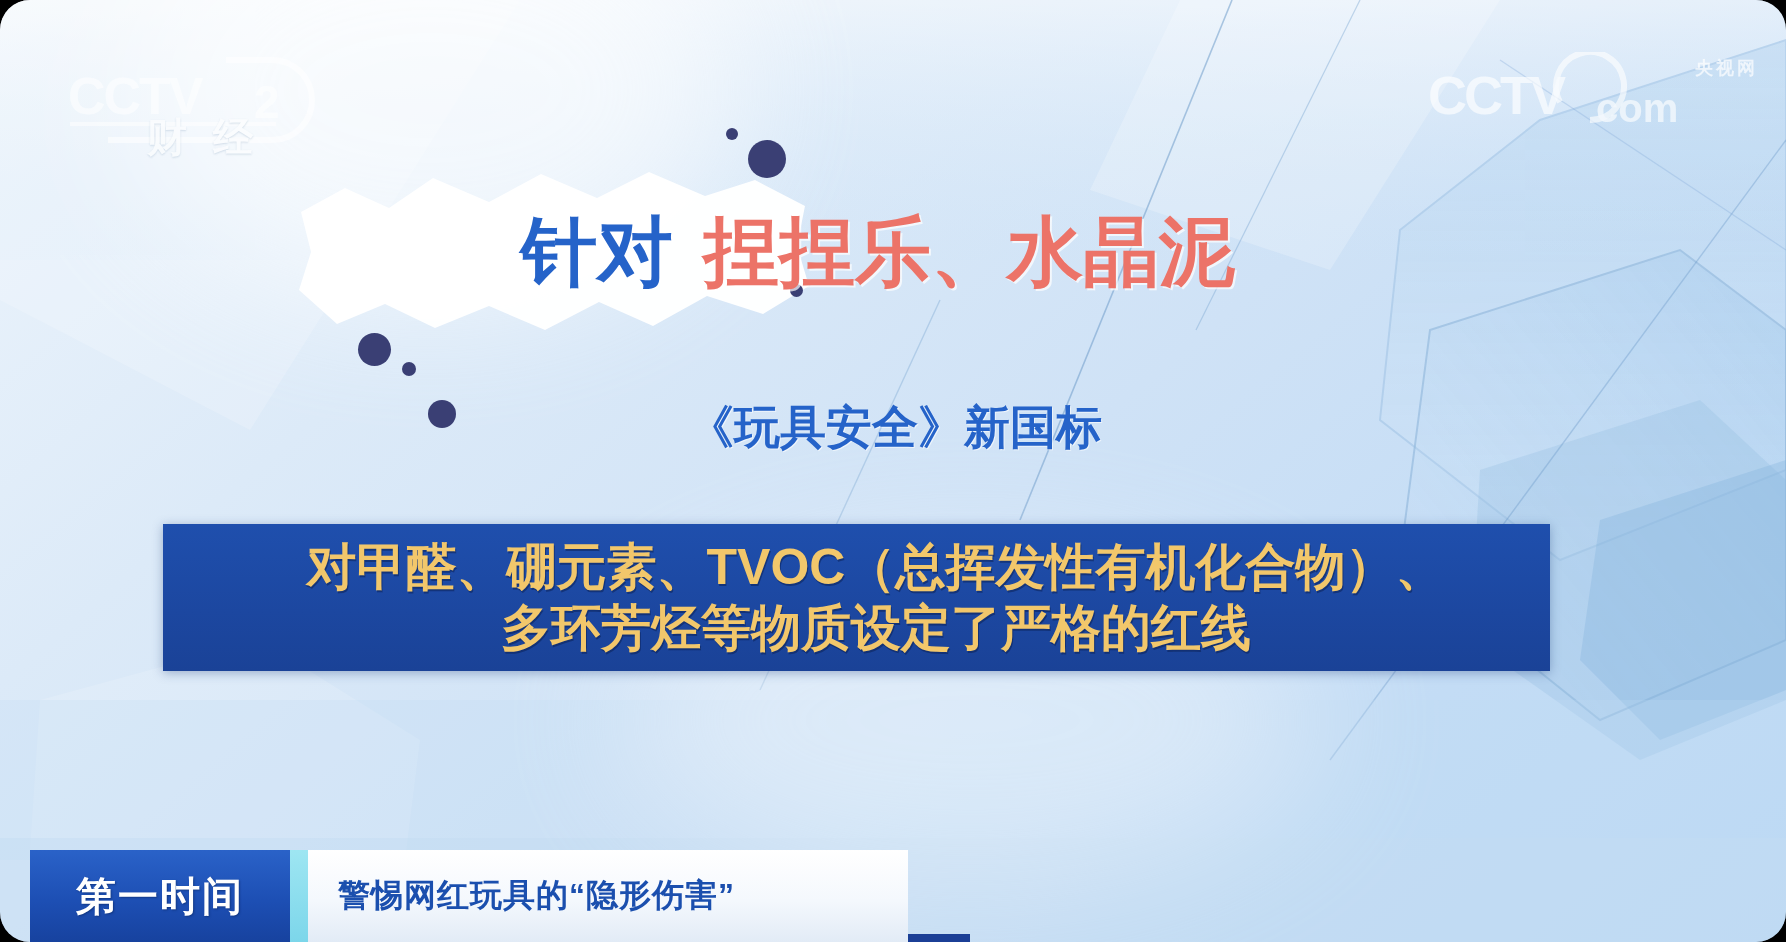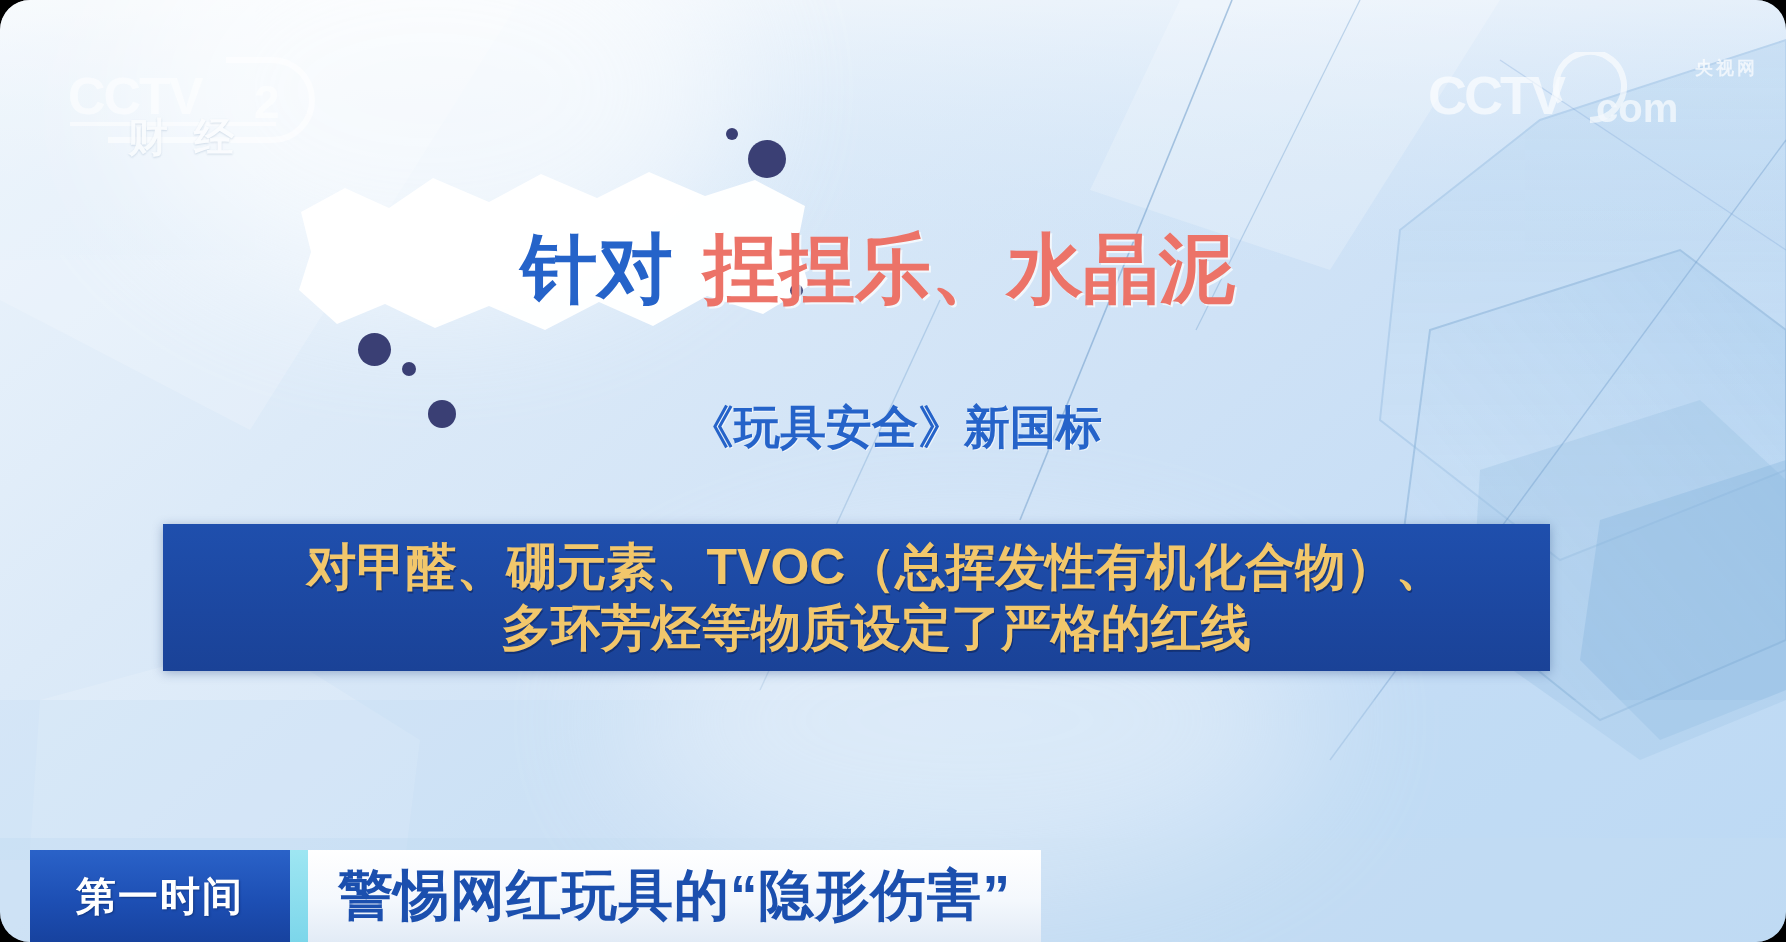--- a/index.html
+++ b/index.html
@@ -15,37 +15,37 @@
   .soft-glow{
     position:absolute;border-radius:50%;filter:blur(70px);pointer-events:none;
   }
 
   
   .cctv2-bug{position:absolute;left:58px;top:52px;width:268px;height:108px;opacity:.62;}
   .cctv2-bug .cai{
     position:absolute;left:70px;top:58px;width:170px;height:46px;
     font-size:40px;font-weight:bold;color:#ffffff;letter-spacing:26px;
     text-shadow:0 1px 2px rgba(120,150,180,.55);
-    opacity:.85;white-space:nowrap;
+    opacity:.85;white-space:nowrap;text-align:center;
   }
 
   
   .watermark{position:absolute;right:28px;top:52px;width:330px;height:80px;opacity:.78;}
   .wm-text{
     position:absolute;right:0;top:4px;font-size:18px;color:#ffffff;font-weight:bold;
     letter-spacing:3px;opacity:.9;
   }
 
   
   .torn{position:absolute;left:293px;top:168px;width:520px;height:168px;}
 
   
   .headline{
     position:absolute;left:0;right:0;top:214px;height:110px;
-    display:flex;align-items:center;justify-content:center;
+    display:flex;align-items:flex-start;justify-content:center;
     white-space:nowrap;
   }
   .hl-seg{
     font-size:76px;font-weight:bold;line-height:1;
     font-family:"Liberation Sans","DejaVu Sans",sans-serif;
   }
   .hl-blue{color:#2563c9;text-shadow:2px 2px 0 rgba(255,255,255,.55);}
   .hl-red{color:#ec7368;text-shadow:2px 2px 0 rgba(255,255,255,.7);}
   .hl-gap{display:inline-block;width:30px;}
 
@@ -79,21 +79,21 @@
     width:260px;background:linear-gradient(180deg,#2a62c8 0%,#1d4fb4 55%,#17429f 100%);
     display:flex;align-items:center;justify-content:center;
     color:#ffffff;font-size:40px;font-weight:bold;letter-spacing:2px;
     text-shadow:1px 1px 2px rgba(10,40,100,.6);
   }
   .lt-accent{width:18px;background:linear-gradient(180deg,#9ee6f2 0%,#7cd6ea 100%);}
   .lt-topic{
     padding:0 30px;min-width:540px;
     background:linear-gradient(180deg,#ffffff 0%,#f4f8fd 55%,#e2ebf6 100%);
     display:flex;align-items:center;
-    color:#1b4fae;font-size:55px;font-weight:bold;letter-spacing:1px;
+    color:#1b4fae;font-size:32px;font-weight:bold;letter-spacing:1px;
     white-space:nowrap;
   }
   .lt-underbar{
     position:absolute;left:30px;bottom:0;height:8px;width:940px;
     background:linear-gradient(90deg,#16307e 0%,#1b3f96 60%,#1b3f96 100%);
   }
   .lt-underbar2{
     position:absolute;left:30px;bottom:0;height:8px;width:360px;
     background:#16307e;
   }

